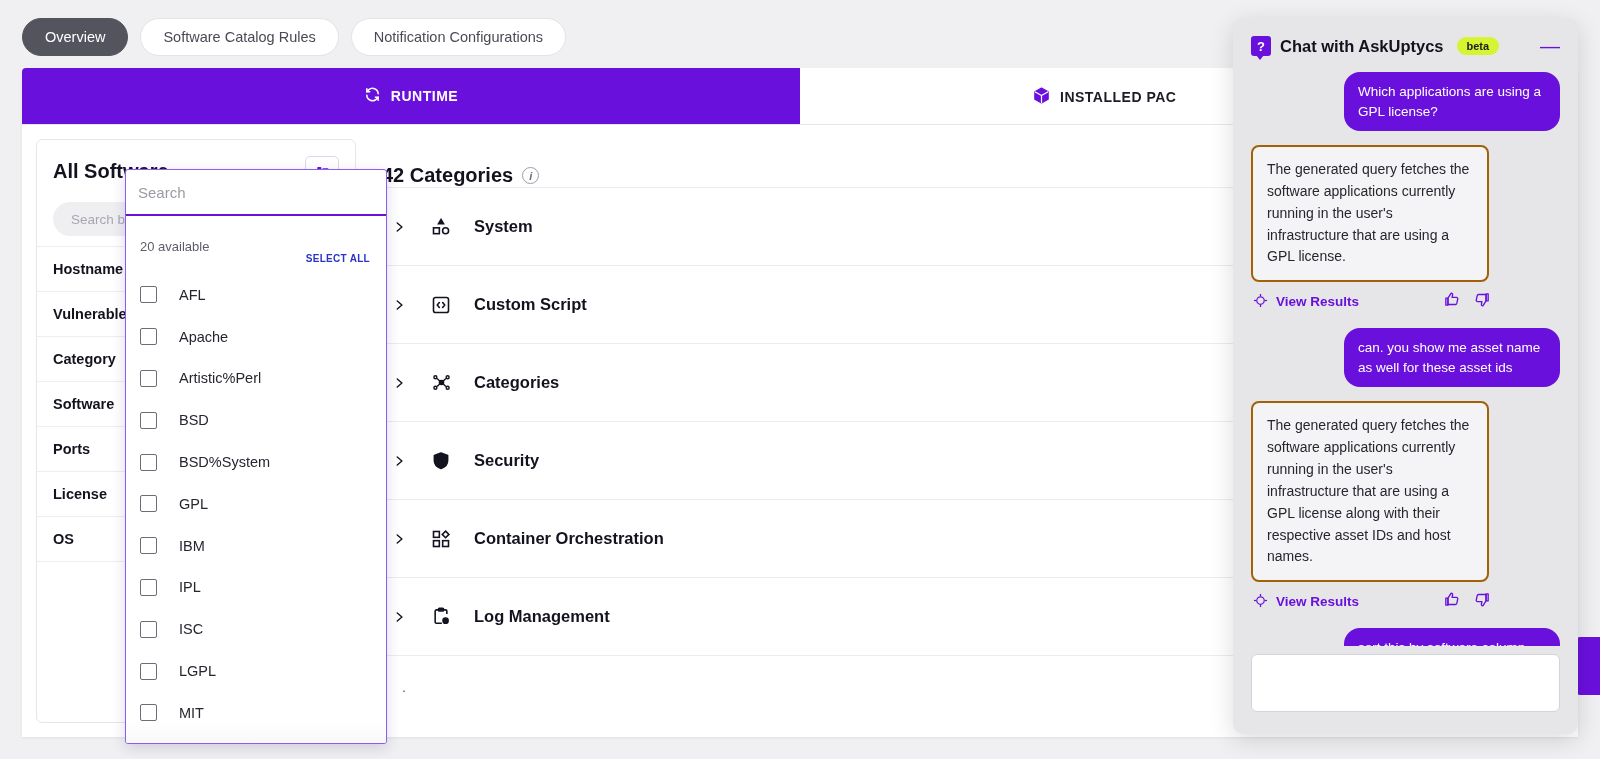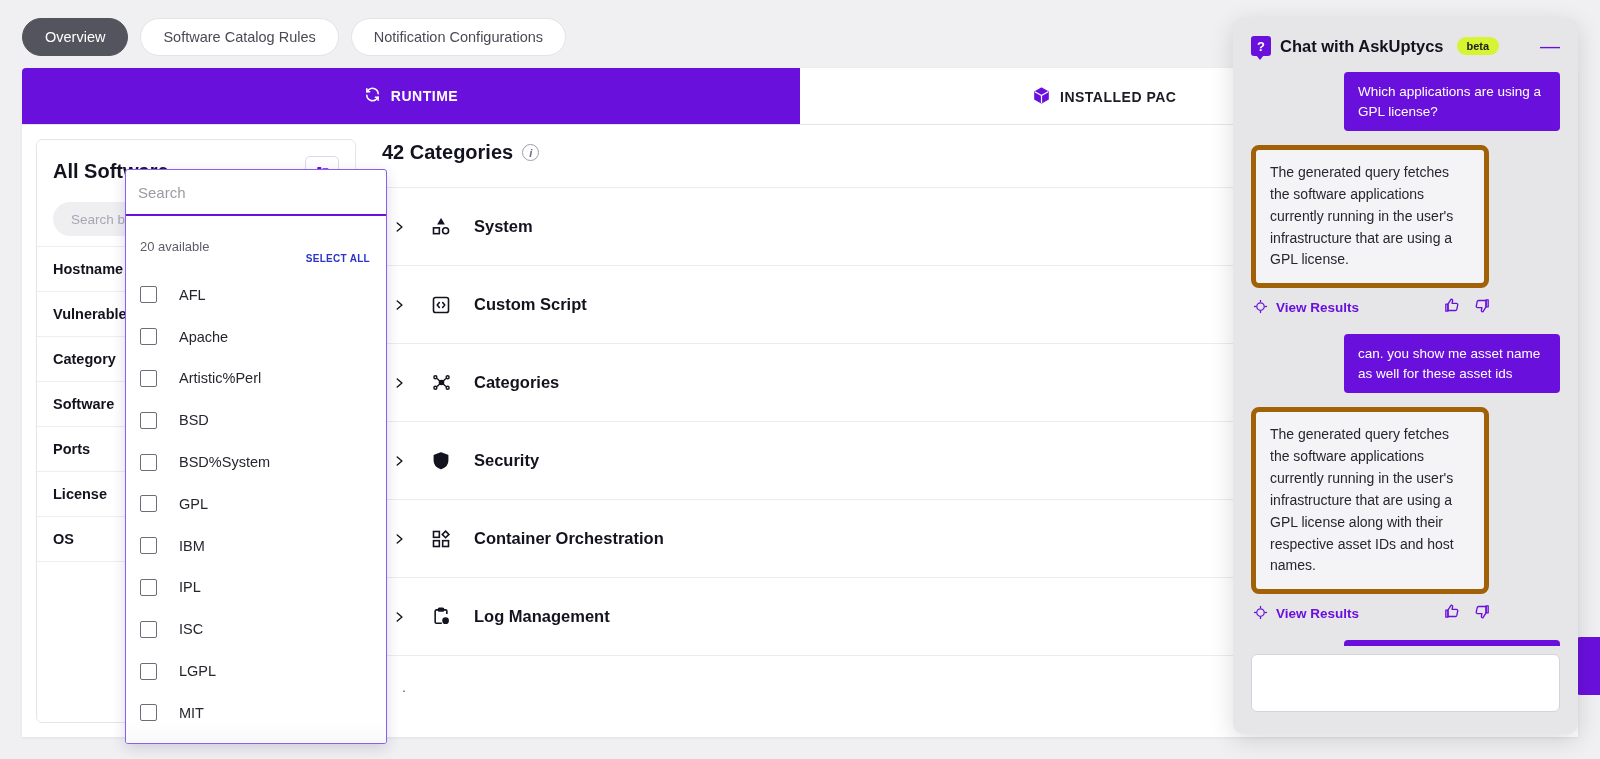--- a/index.html
+++ b/index.html
@@ -83,21 +83,21 @@
   .fspacer { flex: 1; border-top: 1px solid #eeeef1; }
   .save-wrap {
     display: flex; flex-direction: column; align-items: center;
     gap: 4px; padding: 10px 0 18px 0; cursor: pointer;
   }
   .save-label { color: #6a10dd; font-size: 13px; font-weight: 700; }
 
   
   .content { flex: 1; padding: 16px 0 0 0; position: relative; min-width: 0; }
   .content-head {
-    display: flex; align-items: flex-start; justify-content: space-between;
+    display: flex; align-items: flex-end; justify-content: space-between;
     padding: 0 24px 0 12px; height: 46px;
   }
   .cat-count {
     font-size: 20px; font-weight: 800; color: #13131f;
     display: flex; align-items: center; gap: 9px;
   }
   .info-circle {
     width: 17px; height: 17px; border-radius: 50%;
     border: 1.5px solid #9d9daa; color: #6c6c7a;
     font-size: 11px; font-weight: 700; font-style: italic;
@@ -188,26 +188,26 @@
   }
   .chat-title { font-size: 16.5px; font-weight: 800; color: #13131f; }
   .beta {
     background: #d7f432; color: #20201c; font-size: 11px; font-weight: 700;
     border-radius: 9px; padding: 3px 10px; margin-left: 4px;
   }
   .minimize { margin-left: auto; color: #6a10dd; font-size: 20px; cursor: pointer; line-height: .4; }
 
   .chat-body { flex: 1; padding: 6px 18px 0 18px; overflow: hidden; }
   .msg-user {
-    background: #6a10dd; color: #fff; border-radius: 4px;
+    background: #6a10dd; color: #fff; border-radius: 16px;
     padding: 10px 14px; font-size: 13.5px; line-height: 1.45;
     max-width: 216px; margin-left: auto; margin-bottom: 14px;
   }
   .msg-bot {
-    background: #f4f4f6; border: 5px solid #a16207; border-radius: 8px;
+    background: #f4f4f6; border: 2px solid #a16207; border-radius: 8px;
     padding: 12px 14px; font-size: 14px; line-height: 1.56; color: #26262f;
     max-width: 238px; margin-right: auto;
   }
   .bot-actions {
     display: flex; align-items: center; margin: 9px 2px 16px 2px;
     max-width: 238px;
   }
   .view-results {
     display: flex; align-items: center; gap: 8px;
     color: #6a10dd; font-size: 13.5px; font-weight: 700; cursor: pointer;

